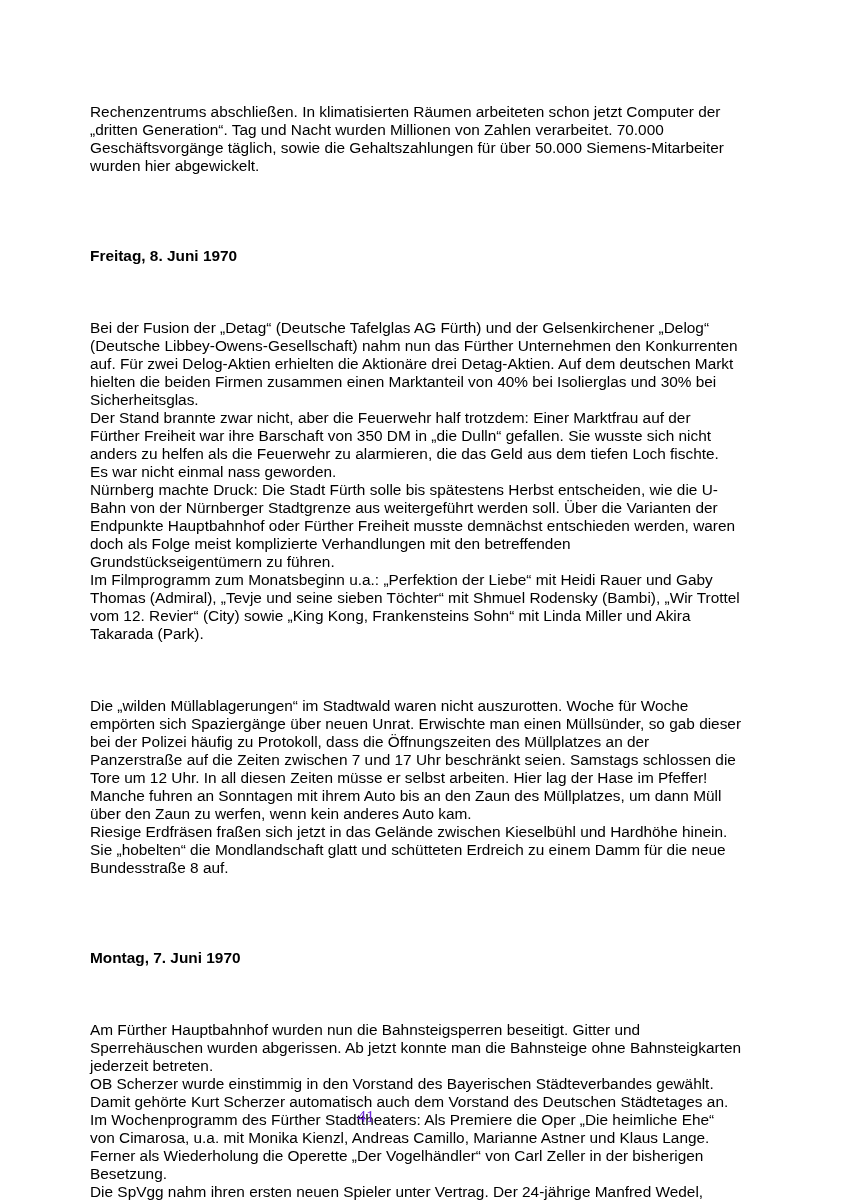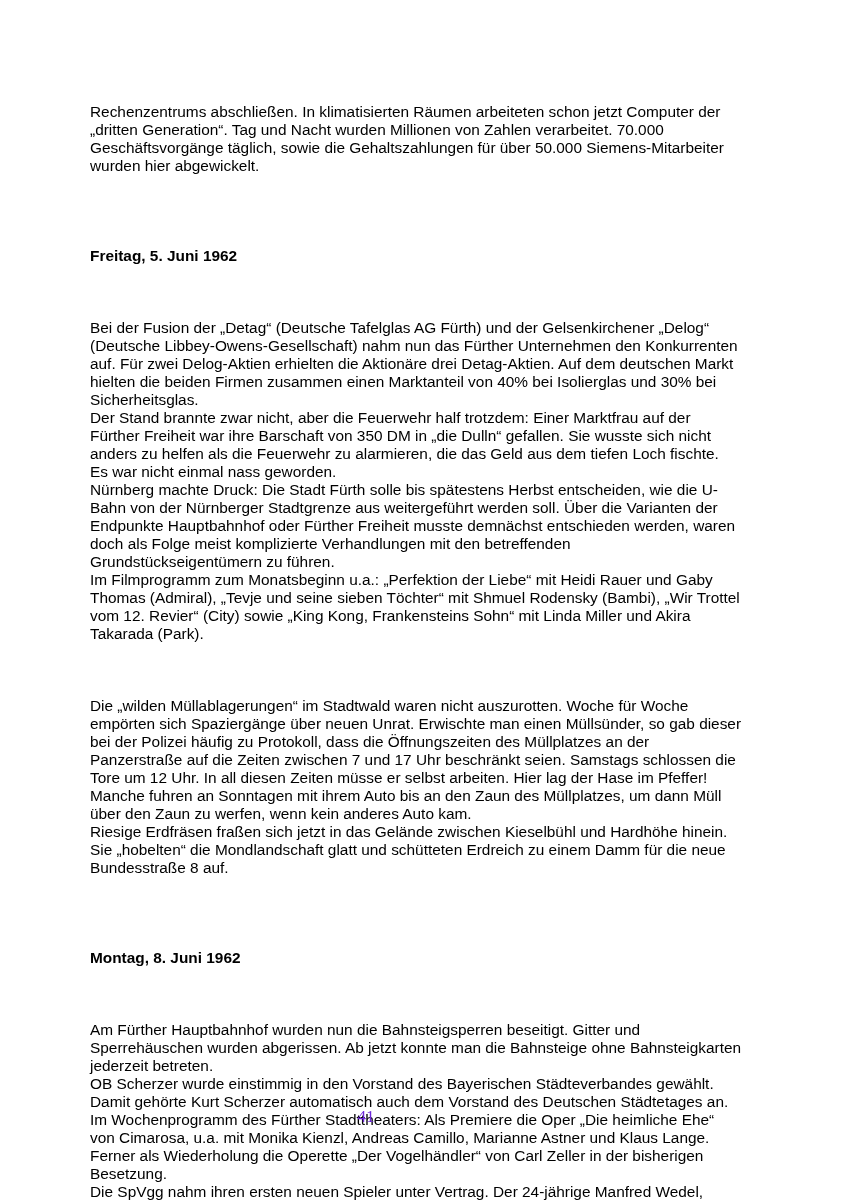--- a/index.html
+++ b/index.html
@@ -48,21 +48,21 @@
 </head>
 <body>
 
 <div class="page">
   <div class="content">
     <div class="para">Rechenzentrums abschließen. In klimatisierten Räumen arbeiteten schon jetzt Computer der
 „dritten Generation“. Tag und Nacht wurden Millionen von Zahlen verarbeitet. 70.000
 Geschäftsvorgänge täglich, sowie die Gehaltszahlungen für über 50.000 Siemens-Mitarbeiter
 wurden hier abgewickelt.</div>
 
-    <div class="heading">Freitag, 5. Juni 1962</div>
+    <div class="heading">Freitag, 8. Juni 1970</div>
     <div class="para">Bei der Fusion der „Detag“ (Deutsche Tafelglas AG Fürth) und der Gelsenkirchener „Delog“
 (Deutsche Libbey-Owens-Gesellschaft) nahm nun das Fürther Unternehmen den Konkurrenten
 auf. Für zwei Delog-Aktien erhielten die Aktionäre drei Detag-Aktien. Auf dem deutschen Markt
 hielten die beiden Firmen zusammen einen Marktanteil von 40% bei Isolierglas und 30% bei
 Sicherheitsglas.
 Der Stand brannte zwar nicht, aber die Feuerwehr half trotzdem: Einer Marktfrau auf der
 Fürther Freiheit war ihre Barschaft von 350 DM in „die Dulln“ gefallen. Sie wusste sich nicht
 anders zu helfen als die Feuerwehr zu alarmieren, die das Geld aus dem tiefen Loch fischte.
 Es war nicht einmal nass geworden.
 Nürnberg machte Druck: Die Stadt Fürth solle bis spätestens Herbst entscheiden, wie die U-
@@ -79,21 +79,21 @@
 empörten sich Spaziergänge über neuen Unrat. Erwischte man einen Müllsünder, so gab dieser
 bei der Polizei häufig zu Protokoll, dass die Öffnungszeiten des Müllplatzes an der
 Panzerstraße auf die Zeiten zwischen 7 und 17 Uhr beschränkt seien. Samstags schlossen die
 Tore um 12 Uhr. In all diesen Zeiten müsse er selbst arbeiten. Hier lag der Hase im Pfeffer!
 Manche fuhren an Sonntagen mit ihrem Auto bis an den Zaun des Müllplatzes, um dann Müll
 über den Zaun zu werfen, wenn kein anderes Auto kam.
 Riesige Erdfräsen fraßen sich jetzt in das Gelände zwischen Kieselbühl und Hardhöhe hinein.
 Sie „hobelten“ die Mondlandschaft glatt und schütteten Erdreich zu einem Damm für die neue
 Bundesstraße 8 auf.</div>
 
-    <div class="heading">Montag, 8. Juni 1962</div>
+    <div class="heading">Montag, 7. Juni 1970</div>
     <div class="para">Am Fürther Hauptbahnhof wurden nun die Bahnsteigsperren beseitigt. Gitter und
 Sperrehäuschen wurden abgerissen. Ab jetzt konnte man die Bahnsteige ohne Bahnsteigkarten
 jederzeit betreten.
 OB Scherzer wurde einstimmig in den Vorstand des Bayerischen Städteverbandes gewählt.
 Damit gehörte Kurt Scherzer automatisch auch dem Vorstand des Deutschen Städtetages an.
 Im Wochenprogramm des Fürther Stadttheaters: Als Premiere die Oper „Die heimliche Ehe“
 von Cimarosa, u.a. mit Monika Kienzl, Andreas Camillo, Marianne Astner und Klaus Lange.
 Ferner als Wiederholung die Operette „Der Vogelhändler“ von Carl Zeller in der bisherigen
 Besetzung.
 Die SpVgg nahm ihren ersten neuen Spieler unter Vertrag. Der 24-jährige Manfred Wedel,

